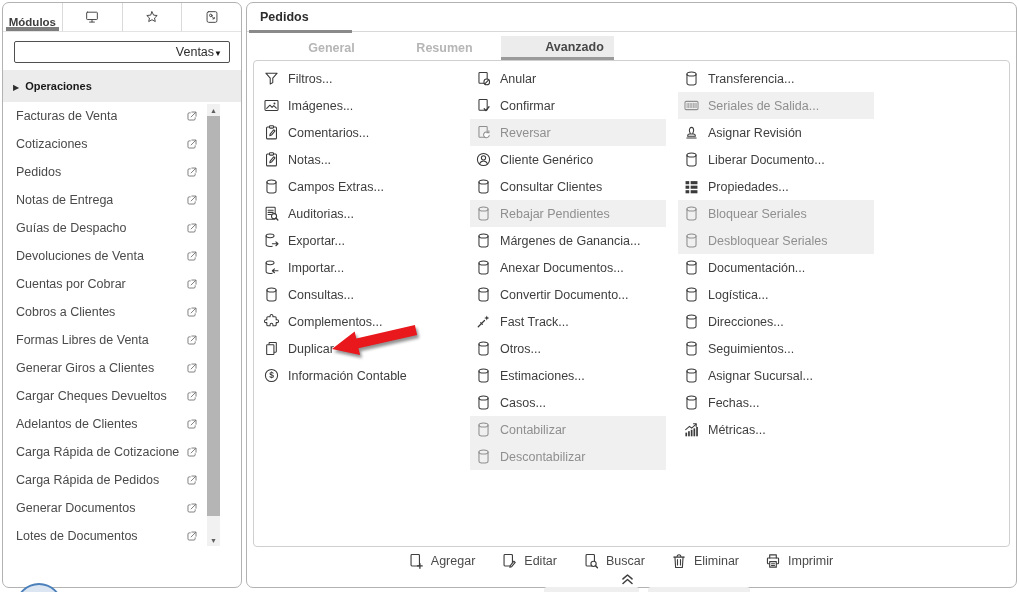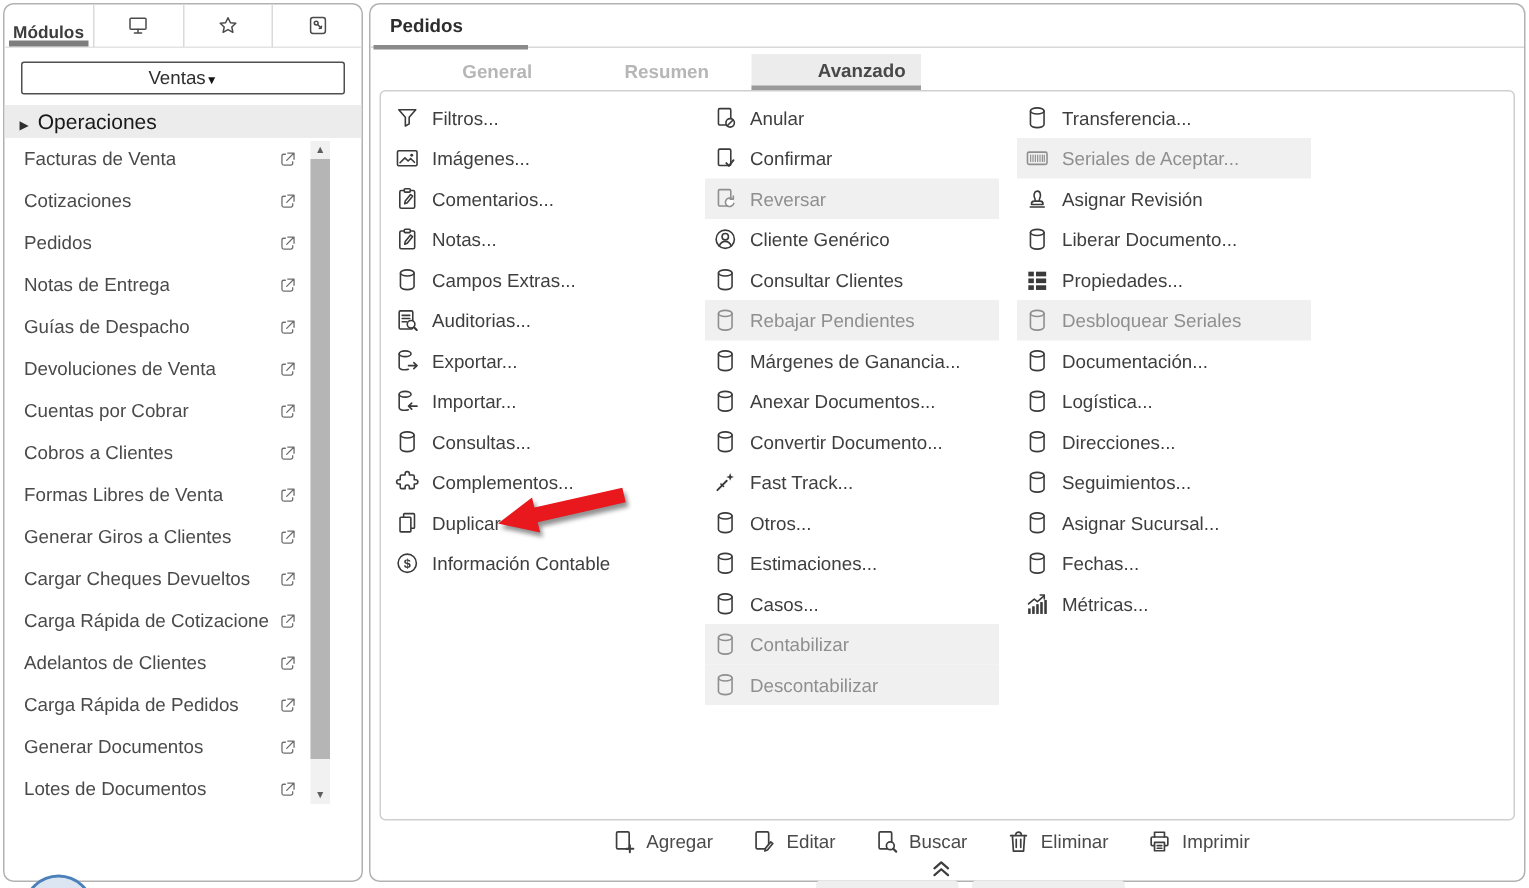--- a/index.html
+++ b/index.html
@@ -9,25 +9,25 @@
     border-radius:7px;overflow:hidden;box-sizing:border-box;background:#fff;}
   .s-tabs{display:flex;height:29px;}
   .s-tab{flex:1;display:flex;align-items:center;justify-content:center;border-right:1px solid #dadada;
     border-bottom:1px solid #e3e3e3;position:relative;cursor:pointer;}
   .s-tab:last-child{border-right:none;}
   .s-tab.active::after{content:"";position:absolute;left:3px;right:3px;bottom:0;height:4px;background:#7e7e7e;}
   .s-tab-label{font-size:11.5px;font-weight:bold;color:#3d3d3d;margin-top:10px;}
   .s-tab .ic{color:#4a4a4a;}
   .s-tab .ic svg{width:16px;height:16px;}
   .select-box{margin:9px 11px 0;height:22px;border:1px solid #4f4f4f;border-radius:2px;display:flex;
-    align-items:center;justify-content:center;padding:0 7px;font-size:12.5px;color:#2e2e2e;
+    align-items:center;justify-content:flex-end;padding:0 7px;font-size:12.5px;color:#2e2e2e;
     box-sizing:border-box;cursor:pointer;}
   .caret::after{content:"▼";font-size:8px;color:#141414;}
-  .section-open{margin-top:7px;height:22px;background:#ececec;display:flex;align-items:center;
-    font-size:14px;font-weight:normal;color:#191919;cursor:pointer;}
+  .section-open{margin-top:7px;height:32px;background:#ececec;display:flex;align-items:center;
+    font-size:11px;font-weight:bold;color:#191919;cursor:pointer;}
   .tri{margin:0 6px 0 10px;display:inline-block;}
   .tri::after{content:"▶";font-size:8px;color:#2e2e2e;}
   .side-list{position:relative;height:561px;overflow:hidden;}
   .side-item{height:28px;display:flex;align-items:center;padding:0 60px 0 13px;font-size:12.5px;
     color:#4a4a4a;position:relative;white-space:nowrap;cursor:pointer;}
   .si-label{overflow:hidden;white-space:nowrap;max-width:168px;}
   .side-item .ext{position:absolute;right:42px;top:7px;color:#6f6f6f;}
   .side-item .ext svg{width:14px;height:14px;}
   .scrollbar{position:absolute;top:2px;right:21px;width:13px;height:442px;background:#f1f1f1;
     display:flex;flex-direction:column;align-items:center;}
@@ -196,28 +196,28 @@
           </svg></span>
       </div>
       <div class="side-item">
         <span class="si-label">Cargar Cheques Devueltos</span>
     <span class="ext"><svg viewBox="0 0 24 24" fill="none" stroke="currentColor" stroke-width="1.5" stroke-linecap="round" stroke-linejoin="round">
             <path d="M9 6.6H7.2A2.1 2.1 0 0 0 5.1 8.7v8.1a2.1 2.1 0 0 0 2.1 2.1h8.1a2.1 2.1 0 0 0 2.1-2.1V15"></path>
             <path d="M11.7 5.2h7.2v7.2M18.3 5.8L10.5 13.6"></path>
           </svg></span>
       </div>
       <div class="side-item">
+        <span class="si-label">Adelantos de Clientes</span>
+    <span class="ext"><svg viewBox="0 0 24 24" fill="none" stroke="currentColor" stroke-width="1.5" stroke-linecap="round" stroke-linejoin="round">
+            <path d="M9 6.6H7.2A2.1 2.1 0 0 0 5.1 8.7v8.1a2.1 2.1 0 0 0 2.1 2.1h8.1a2.1 2.1 0 0 0 2.1-2.1V15"></path>
+            <path d="M11.7 5.2h7.2v7.2M18.3 5.8L10.5 13.6"></path>
+          </svg></span>
+      </div>
+      <div class="side-item">
         <span class="si-label">Carga Rápida de Cotizacione</span>
-    <span class="ext"><svg viewBox="0 0 24 24" fill="none" stroke="currentColor" stroke-width="1.5" stroke-linecap="round" stroke-linejoin="round">
-            <path d="M9 6.6H7.2A2.1 2.1 0 0 0 5.1 8.7v8.1a2.1 2.1 0 0 0 2.1 2.1h8.1a2.1 2.1 0 0 0 2.1-2.1V15"></path>
-            <path d="M11.7 5.2h7.2v7.2M18.3 5.8L10.5 13.6"></path>
-          </svg></span>
-      </div>
-      <div class="side-item">
-        <span class="si-label">Adelantos de Clientes</span>
     <span class="ext"><svg viewBox="0 0 24 24" fill="none" stroke="currentColor" stroke-width="1.5" stroke-linecap="round" stroke-linejoin="round">
             <path d="M9 6.6H7.2A2.1 2.1 0 0 0 5.1 8.7v8.1a2.1 2.1 0 0 0 2.1 2.1h8.1a2.1 2.1 0 0 0 2.1-2.1V15"></path>
             <path d="M11.7 5.2h7.2v7.2M18.3 5.8L10.5 13.6"></path>
           </svg></span>
       </div>
       <div class="side-item">
         <span class="si-label">Carga Rápida de Pedidos</span>
     <span class="ext"><svg viewBox="0 0 24 24" fill="none" stroke="currentColor" stroke-width="1.5" stroke-linecap="round" stroke-linejoin="round">
             <path d="M9 6.6H7.2A2.1 2.1 0 0 0 5.1 8.7v8.1a2.1 2.1 0 0 0 2.1 2.1h8.1a2.1 2.1 0 0 0 2.1-2.1V15"></path>
             <path d="M11.7 5.2h7.2v7.2M18.3 5.8L10.5 13.6"></path>
@@ -540,21 +540,21 @@
           </span>
           <span class="mi-label">Transferencia...</span>
         </div>
         <div class="menu-item dis">
           <span class="ic">
             <svg viewBox="0 0 24 24" fill="none" stroke="currentColor" stroke-width="1.5" stroke-linecap="round" stroke-linejoin="round">
               <rect x="2.8" y="6.2" width="18.4" height="11.6" rx="1.6"></rect>
               <path d="M5.8 9v6M8 9v6M10.2 9v6M12.4 9v6M14.6 9v6M16.8 9v6M18.6 9v6" stroke-width="1.1"></path>
             </svg>
           </span>
-          <span class="mi-label">Seriales de Aceptar...</span>
+          <span class="mi-label">Seriales de Salida...</span>
         </div>
         <div class="menu-item">
           <span class="ic">
             <svg viewBox="0 0 24 24" fill="none" stroke="currentColor" stroke-width="1.5" stroke-linecap="round" stroke-linejoin="round">
               <path d="M10.1 13.4c0-1.8-1.1-2.5-1.1-4.4 0-2.6 1.3-4.2 3-4.2s3 1.6 3 4.2c0 1.9-1.1 2.6-1.1 4.4"></path>
               <path d="M6.6 16.6c0-1.6 1.3-2.4 2.8-2.4h5.2c1.5 0 2.8.8 2.8 2.4v.8H6.6z"></path>
               <path d="M5.4 19.8h13.2"></path>
             </svg>
           </span>
           <span class="mi-label">Asignar Revisión</span>
@@ -575,20 +575,29 @@
                 <rect x="3.6" y="4.4" width="5.2" height="4.4"></rect>
                 <rect x="10.8" y="4.4" width="9.6" height="4.4"></rect>
                 <rect x="3.6" y="10.8" width="5.2" height="4.4"></rect>
                 <rect x="10.8" y="10.8" width="9.6" height="4.4"></rect>
                 <rect x="3.6" y="17.2" width="5.2" height="4.4"></rect>
                 <rect x="10.8" y="17.2" width="9.6" height="4.4"></rect>
               </g>
             </svg>
           </span>
           <span class="mi-label">Propiedades...</span>
+        </div>
+        <div class="menu-item dis">
+          <span class="ic">
+            <svg viewBox="0 0 24 24" fill="none" stroke="currentColor" stroke-width="1.5" stroke-linecap="round" stroke-linejoin="round">
+              <ellipse cx="12" cy="5.6" rx="6.4" ry="2.9"></ellipse>
+              <path d="M5.6 5.6v12.8c0 1.6 2.87 2.9 6.4 2.9s6.4-1.3 6.4-2.9V5.6"></path>
+            </svg>
+          </span>
+          <span class="mi-label">Bloquear Seriales</span>
         </div>
         <div class="menu-item dis">
           <span class="ic">
             <svg viewBox="0 0 24 24" fill="none" stroke="currentColor" stroke-width="1.5" stroke-linecap="round" stroke-linejoin="round">
               <ellipse cx="12" cy="5.6" rx="6.4" ry="2.9"></ellipse>
               <path d="M5.6 5.6v12.8c0 1.6 2.87 2.9 6.4 2.9s6.4-1.3 6.4-2.9V5.6"></path>
             </svg>
           </span>
           <span class="mi-label">Desbloquear Seriales</span>
         </div>

